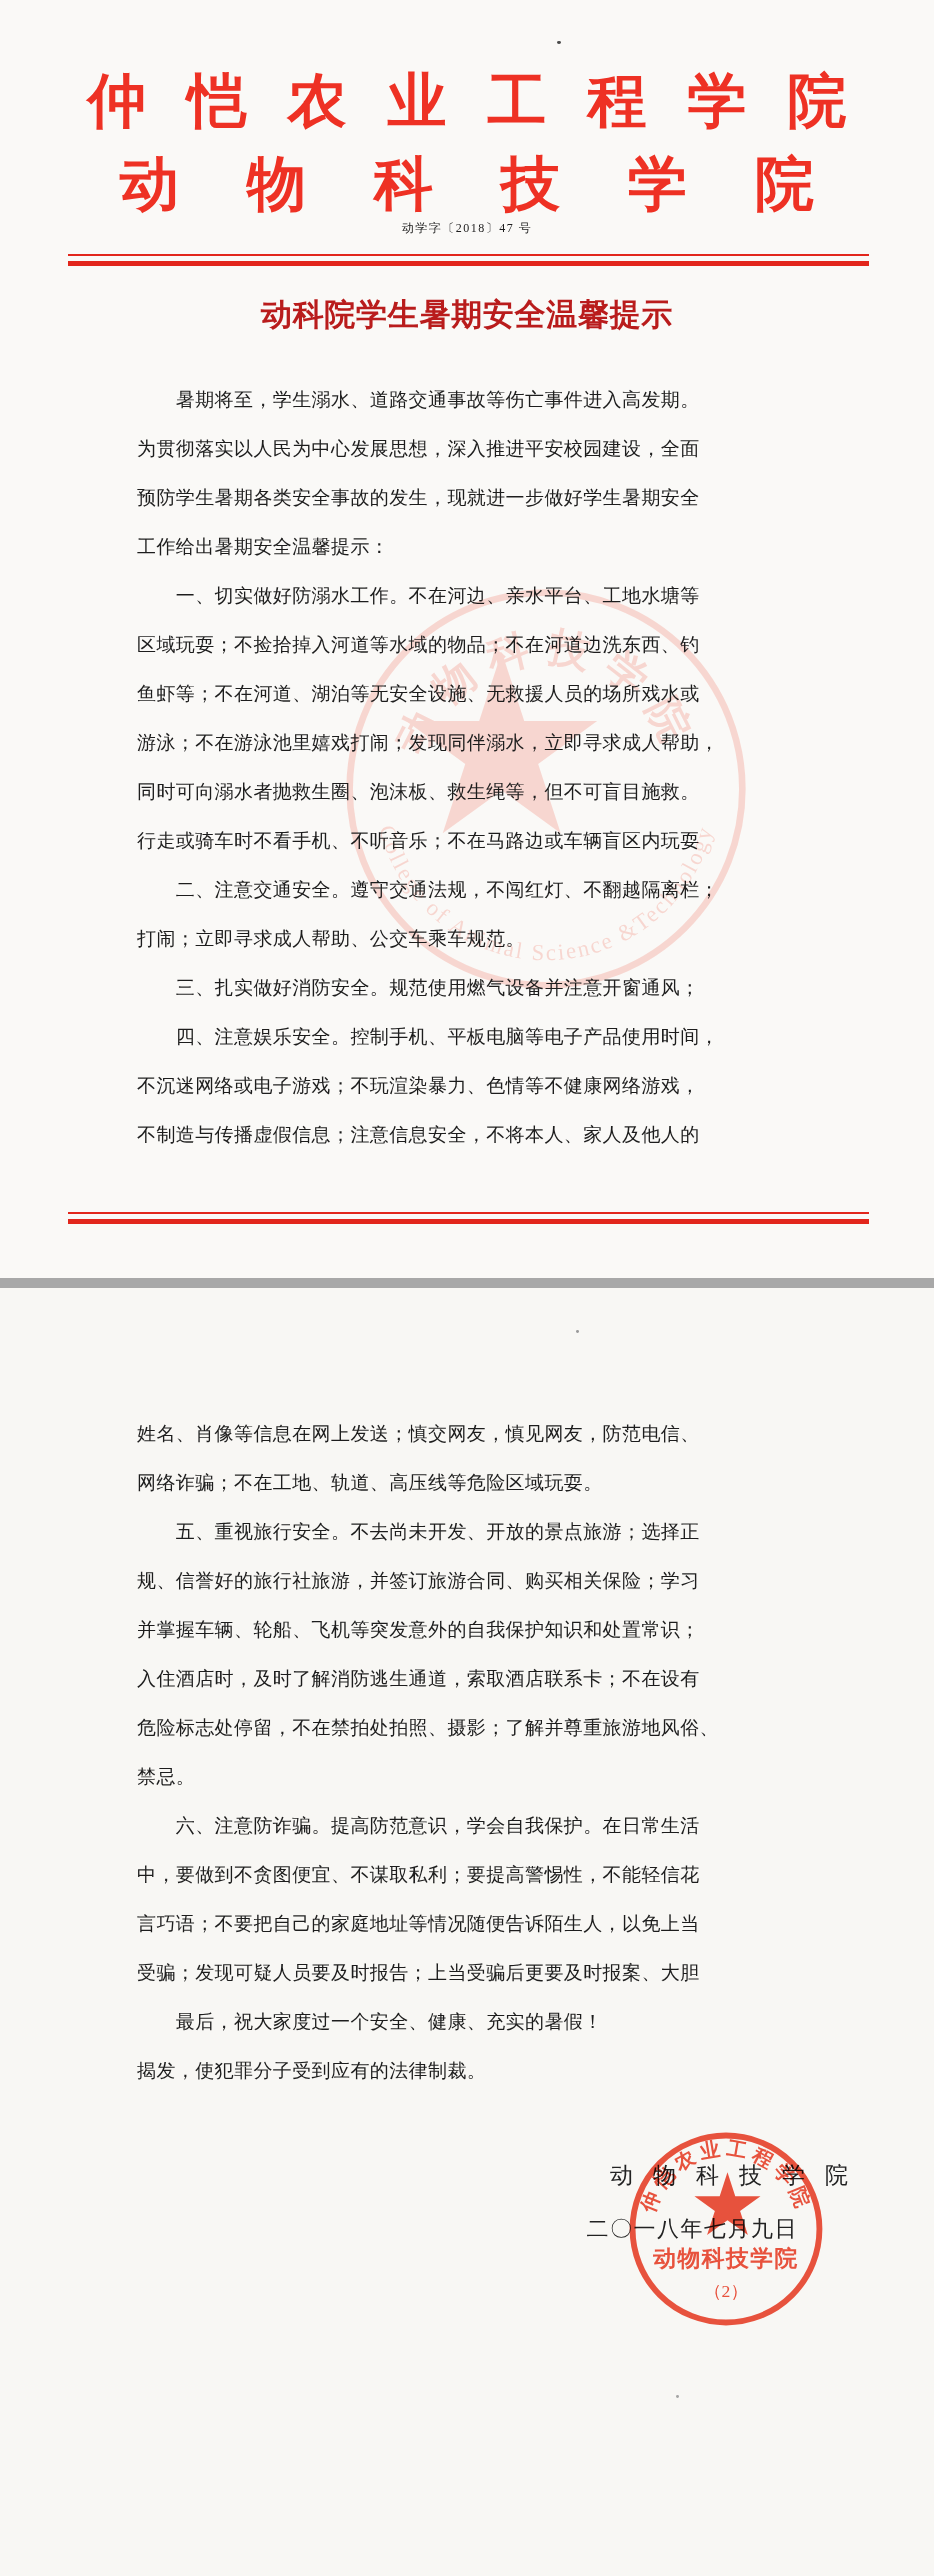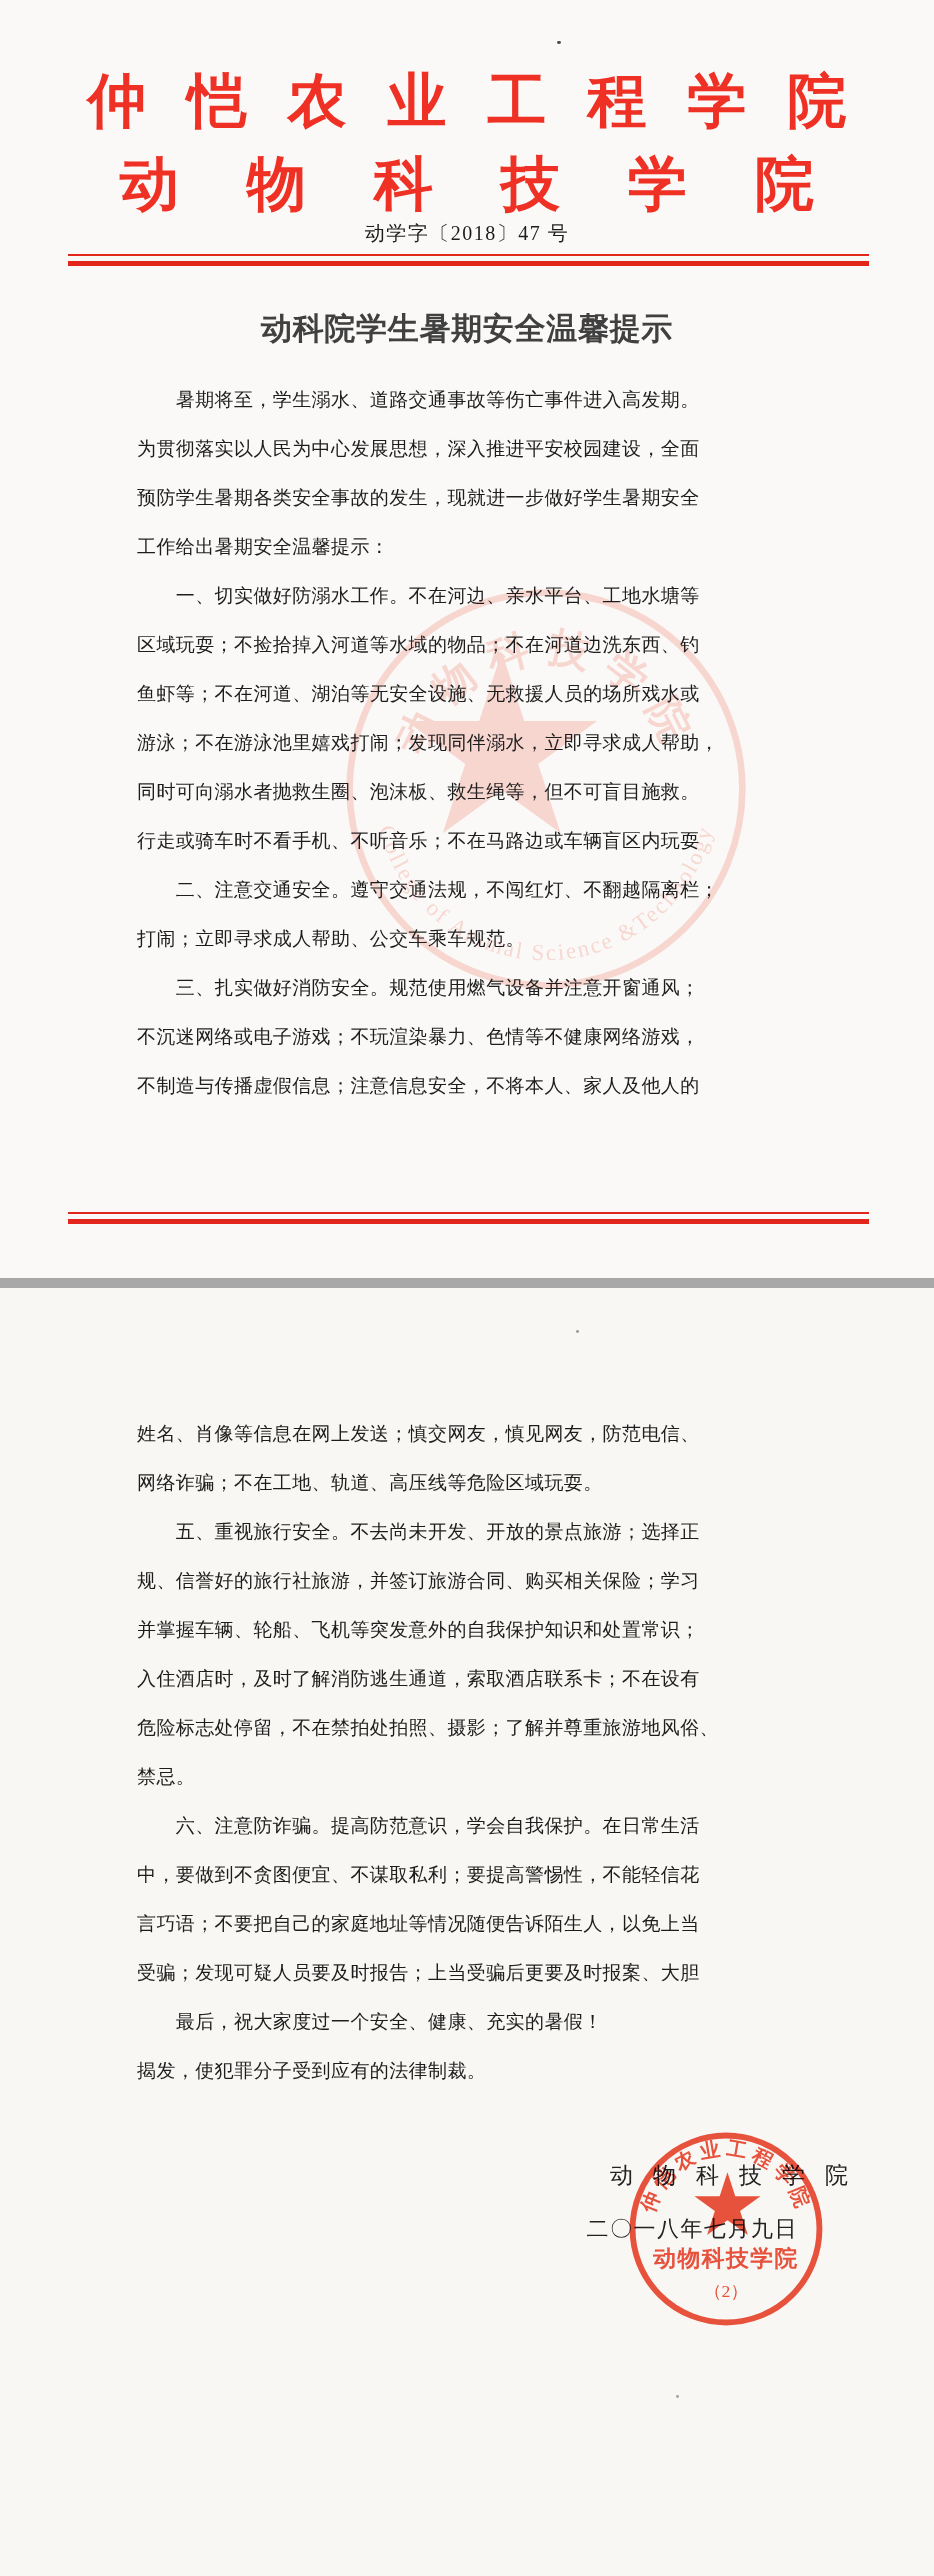--- a/index.html
+++ b/index.html
@@ -8,31 +8,31 @@
   .page{position:absolute;left:0;width:934px;overflow:hidden;}
   .page-1{top:0;height:1278px;background:#faf9f7;}
   .page-sep{position:absolute;top:1278px;left:0;width:934px;height:9.6px;background:#a8a8a8;}
   .page-2{top:1288px;height:1308px;background:#f8f7f4;}
 
   .hdr{position:absolute;margin:0;font-weight:700;color:#ee3124;white-space:nowrap;text-align:center;}
   .hdr-1{top:62px;left:20.6px;right:-20.6px;font-size:59px;letter-spacing:41px;}
   .hdr-2{top:145px;left:34px;right:-34px;font-size:59px;letter-spacing:68px;}
 
   .docnum{position:absolute;top:220px;left:0;right:0;text-align:center;
-          font-size:20px;letter-spacing:1.5px;color:#1c1c1c;}
+          font-size:12px;letter-spacing:1.5px;color:#1c1c1c;}
 
   .rule{position:absolute;left:68px;width:801px;}
   .rule .thin{height:2.2px;background:#e2261c;}
   .rule .gap{height:4.4px;}
   .rule .thick{height:5.9px;background:#e2261c;}
   .rule-head{top:254px;}
   .rule-foot{top:1212px;}
 
-  .doc-title{position:absolute;top:294px;left:0;right:0;margin:14px;text-align:center;
-             font-size:31px;font-weight:700;color:#404040;letter-spacing:0.7px;}
+  .doc-title{position:absolute;top:294px;left:0;right:0;margin:0;text-align:center;
+             font-size:31px;font-weight:700;color:#b91c1c;letter-spacing:0.7px;}
 
   .bodytext{position:absolute;left:137px;width:671px;font-size:19px;color:#1d1d1d;}
   .p1text{top:375px;}
   .p2text{top:121px;}
   .bline{height:49px;line-height:49px;white-space:nowrap;letter-spacing:0.4px;}
 
   .signature{position:absolute;top:872px;right:66px;font-size:23px;
              letter-spacing:20px;color:#222;white-space:nowrap;}
   .sign-date{position:absolute;top:926px;right:136px;font-size:22px;
              letter-spacing:1.5px;color:#222;white-space:nowrap;}
@@ -90,20 +90,21 @@
         <div class="bline">工作给出暑期安全温馨提示：</div>
         <div class="bline">　　一、切实做好防溺水工作。不在河边、亲水平台、工地水塘等</div>
         <div class="bline">区域玩耍；不捡拾掉入河道等水域的物品；不在河道边洗东西、钓</div>
         <div class="bline">鱼虾等；不在河道、湖泊等无安全设施、无救援人员的场所戏水或</div>
         <div class="bline">游泳；不在游泳池里嬉戏打闹；发现同伴溺水，立即寻求成人帮助，</div>
         <div class="bline">同时可向溺水者抛救生圈、泡沫板、救生绳等，但不可盲目施救。</div>
         <div class="bline">行走或骑车时不看手机、不听音乐；不在马路边或车辆盲区内玩耍</div>
         <div class="bline">　　二、注意交通安全。遵守交通法规，不闯红灯、不翻越隔离栏；</div>
         <div class="bline">打闹；立即寻求成人帮助、公交车乘车规范。</div>
         <div class="bline">　　三、扎实做好消防安全。规范使用燃气设备并注意开窗通风；</div>
+        <div class="bline">　　四、注意娱乐安全。控制手机、平板电脑等电子产品使用时间，</div>
         <div class="bline">不沉迷网络或电子游戏；不玩渲染暴力、色情等不健康网络游戏，</div>
         <div class="bline">不制造与传播虚假信息；注意信息安全，不将本人、家人及他人的</div>
       </div>
 
     <div class="rule rule-foot">
       <div class="thin"></div>
       <div class="gap"></div>
       <div class="thick"></div>
     </div>
 

